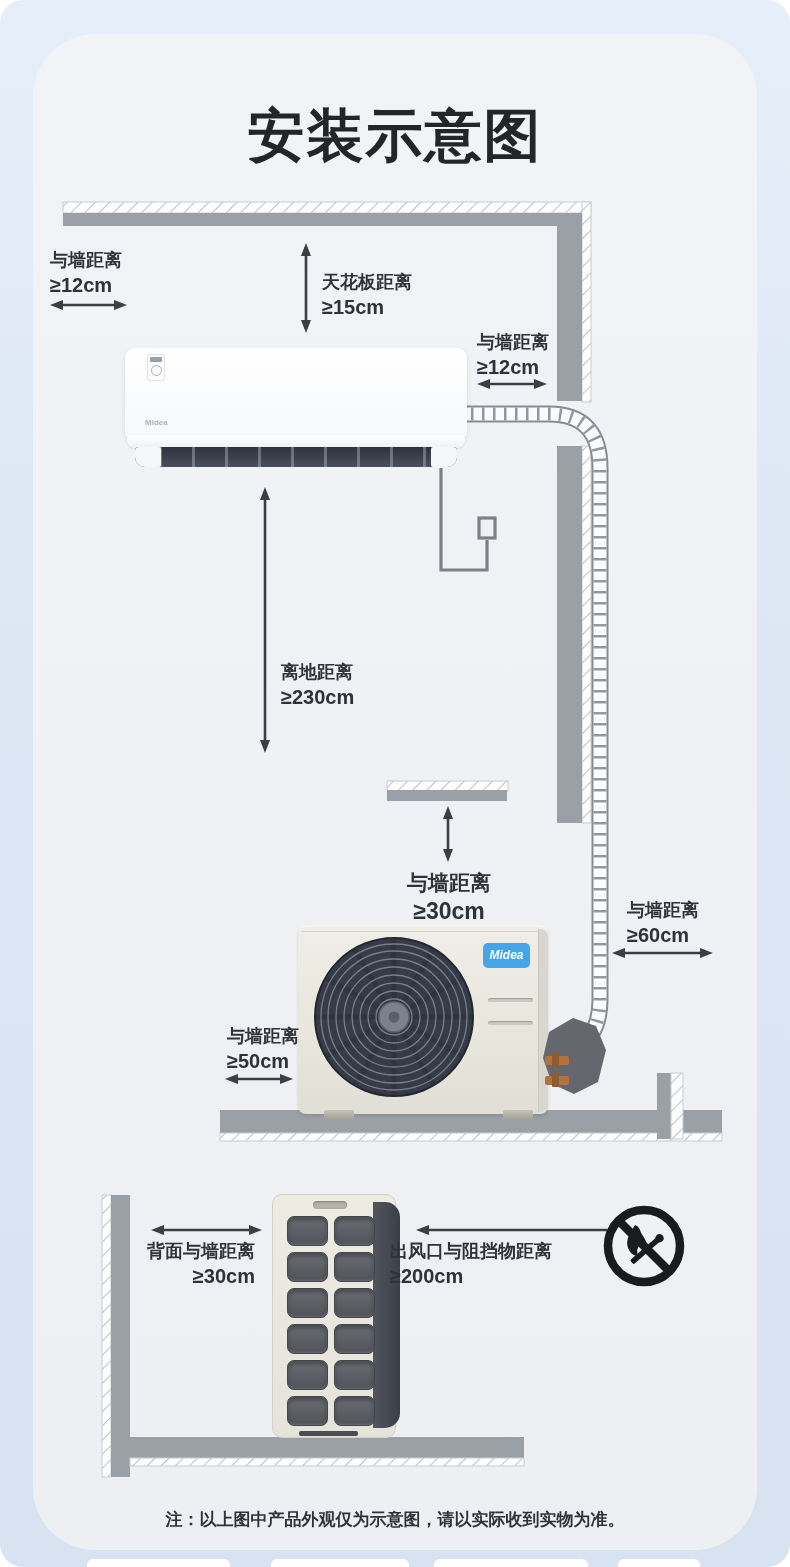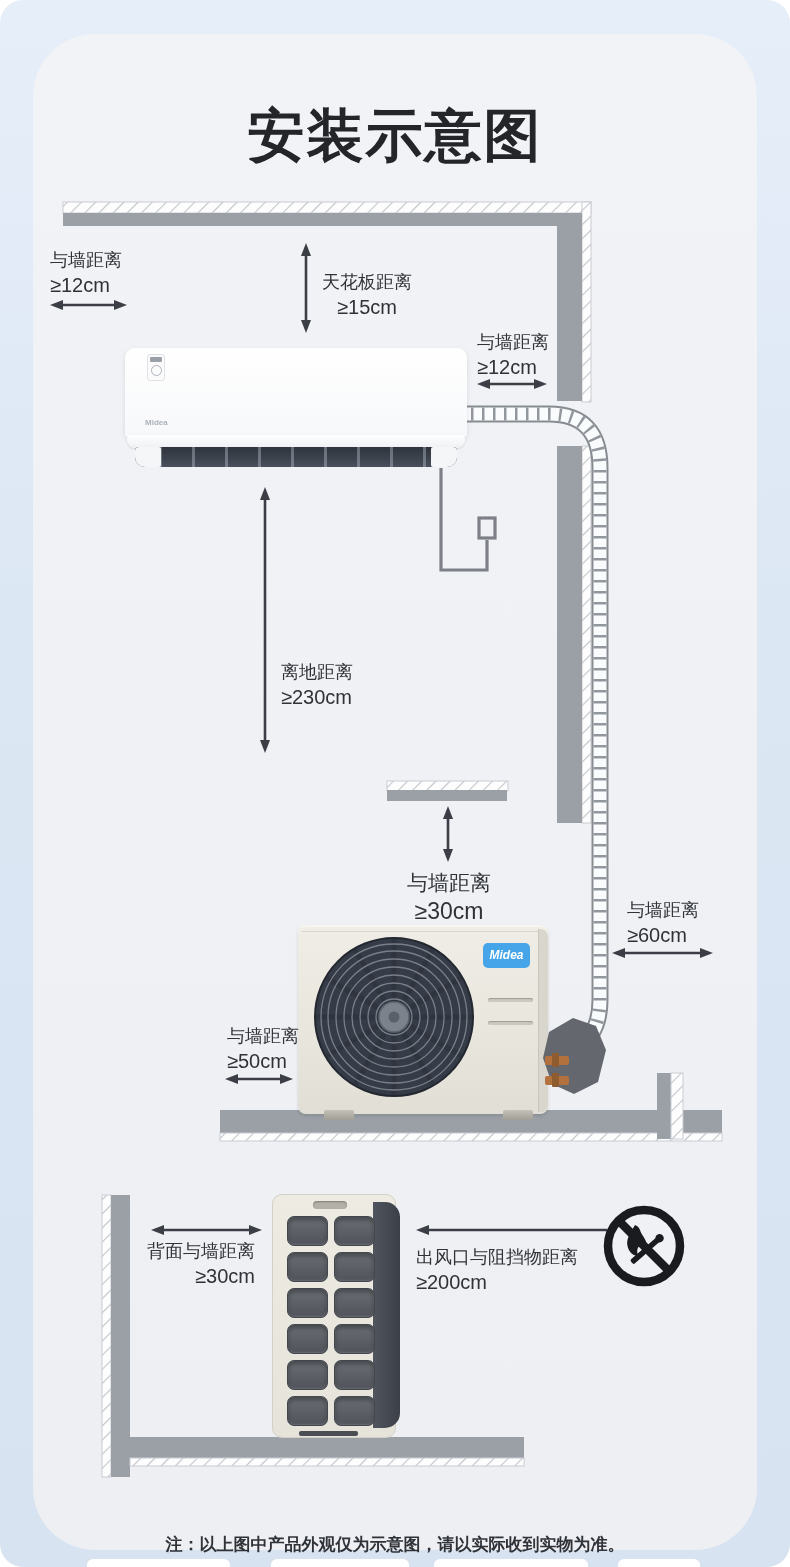--- a/index.html
+++ b/index.html
@@ -7,28 +7,28 @@
          background:linear-gradient(180deg,#e6eef9 0%,#dce7f4 40%,#d7e3f1 100%);
          font-family:"Liberation Sans","DejaVu Sans",sans-serif;border-radius:23px;}
   .panel{position:absolute;left:33px;top:34px;width:724px;height:1516px;border-radius:62px;
          background:linear-gradient(180deg,#f2f3f6,#edeff3);}
   .layer{position:absolute;left:0;top:0;}
   .z1{z-index:1}.z4{z-index:4}
 
   .title{position:absolute;left:0;top:98px;width:100%;text-align:center;z-index:3;
          font-size:57px;font-weight:900;color:#232529;letter-spacing:2px;}
 
-  .lbl{position:absolute;z-index:3;color:#2f3237;font-weight:400;font-size:18px;line-height:25px;white-space:nowrap;}
+  .lbl{position:absolute;z-index:3;color:#2f3237;font-weight:700;font-size:18px;line-height:25px;white-space:nowrap;}
   .lbl .val{font-size:20px;}
   .lbl.center{text-align:center;}
   .lbl.big{font-size:21px;line-height:28px;}
   .lbl.big .val{font-size:23px;}
 
   .note{position:absolute;left:0;top:1508px;width:100%;text-align:center;z-index:3;
-        font-size:17px;font-weight:700;color:#2f3237;margin-top:25px;}
+        font-size:17px;font-weight:700;color:#2f3237;}
 
   
   .indoor{position:absolute;left:125px;top:348px;width:342px;height:120px;z-index:2;}
   .in-body{position:absolute;left:0;top:0;width:342px;height:89px;border-radius:10px 10px 4px 4px;
            background:linear-gradient(180deg,#ffffff,#f7f8fa);box-shadow:0 2px 5px rgba(50,60,80,.12);}
   .in-badge{position:absolute;left:22px;top:6px;width:16px;height:25px;background:#fbfbfc;
             border:1px solid #e0e2e7;border-radius:3px;}
   .in-badge .b1{height:5px;margin:2px 2px 1px;background:#9aa0a8;border-radius:1px;}
   .in-badge .b2{width:9px;height:9px;border:1px solid #aeb4bc;border-radius:50%;margin:3px auto 0;}
   .in-logo{position:absolute;left:20px;top:70px;font-size:8px;color:#adb3bb;font-weight:700;}
@@ -272,21 +272,21 @@
       <rect x="27" y="45.2" width="37" height="5.6" rx="2" fill="#1a1b1e"></rect>
       <circle cx="64" cy="48" r="4.2" fill="#1a1b1e"></circle>
     </g>
     <line x1="19" y1="19" x2="69" y2="69" stroke="#1a1b1e" stroke-width="8.5"></line>
   </svg>
 
   <div class="lbl" style="left:50px;top:248px;">
     <div>与墙距离</div>
     <div class="val">≥12cm</div>
   </div>
-  <div class="lbl" style="left:322px;top:270px;text-align:center;">
+  <div class="lbl" style="left:322px;top:270px;">
     <div>天花板距离</div>
     <div class="val">≥15cm</div>
   </div>
   <div class="lbl" style="left:477px;top:330px;">
     <div>与墙距离</div>
     <div class="val">≥12cm</div>
   </div>
   <div class="lbl" style="left:281px;top:660px;">
     <div>离地距离</div>
     <div class="val">≥230cm</div>
@@ -300,21 +300,21 @@
     <div class="val">≥60cm</div>
   </div>
   <div class="lbl" style="left:227px;top:1024px;">
     <div>与墙距离</div>
     <div class="val">≥50cm</div>
   </div>
   <div class="lbl" style="left:147px;top:1239px;text-align:right;">
     <div>背面与墙距离</div>
     <div class="val">≥30cm</div>
   </div>
-  <div class="lbl" style="left:416px;top:1239px;margin-top:6px;">
+  <div class="lbl" style="left:390px;top:1239px;">
     <div>出风口与阻挡物距离</div>
     <div class="val">≥200cm</div>
   </div>
 
   <div class="note">注：以上图中产品外观仅为示意图，请以实际收到实物为准。</div>
 
   <div class="bblock" style="left:87px;width:143px;"></div>
   <div class="bblock" style="left:271px;width:138px;"></div>
   <div class="bblock" style="left:434px;width:154px;"></div>
   <div class="bblock" style="left:618px;width:82px;"></div>

